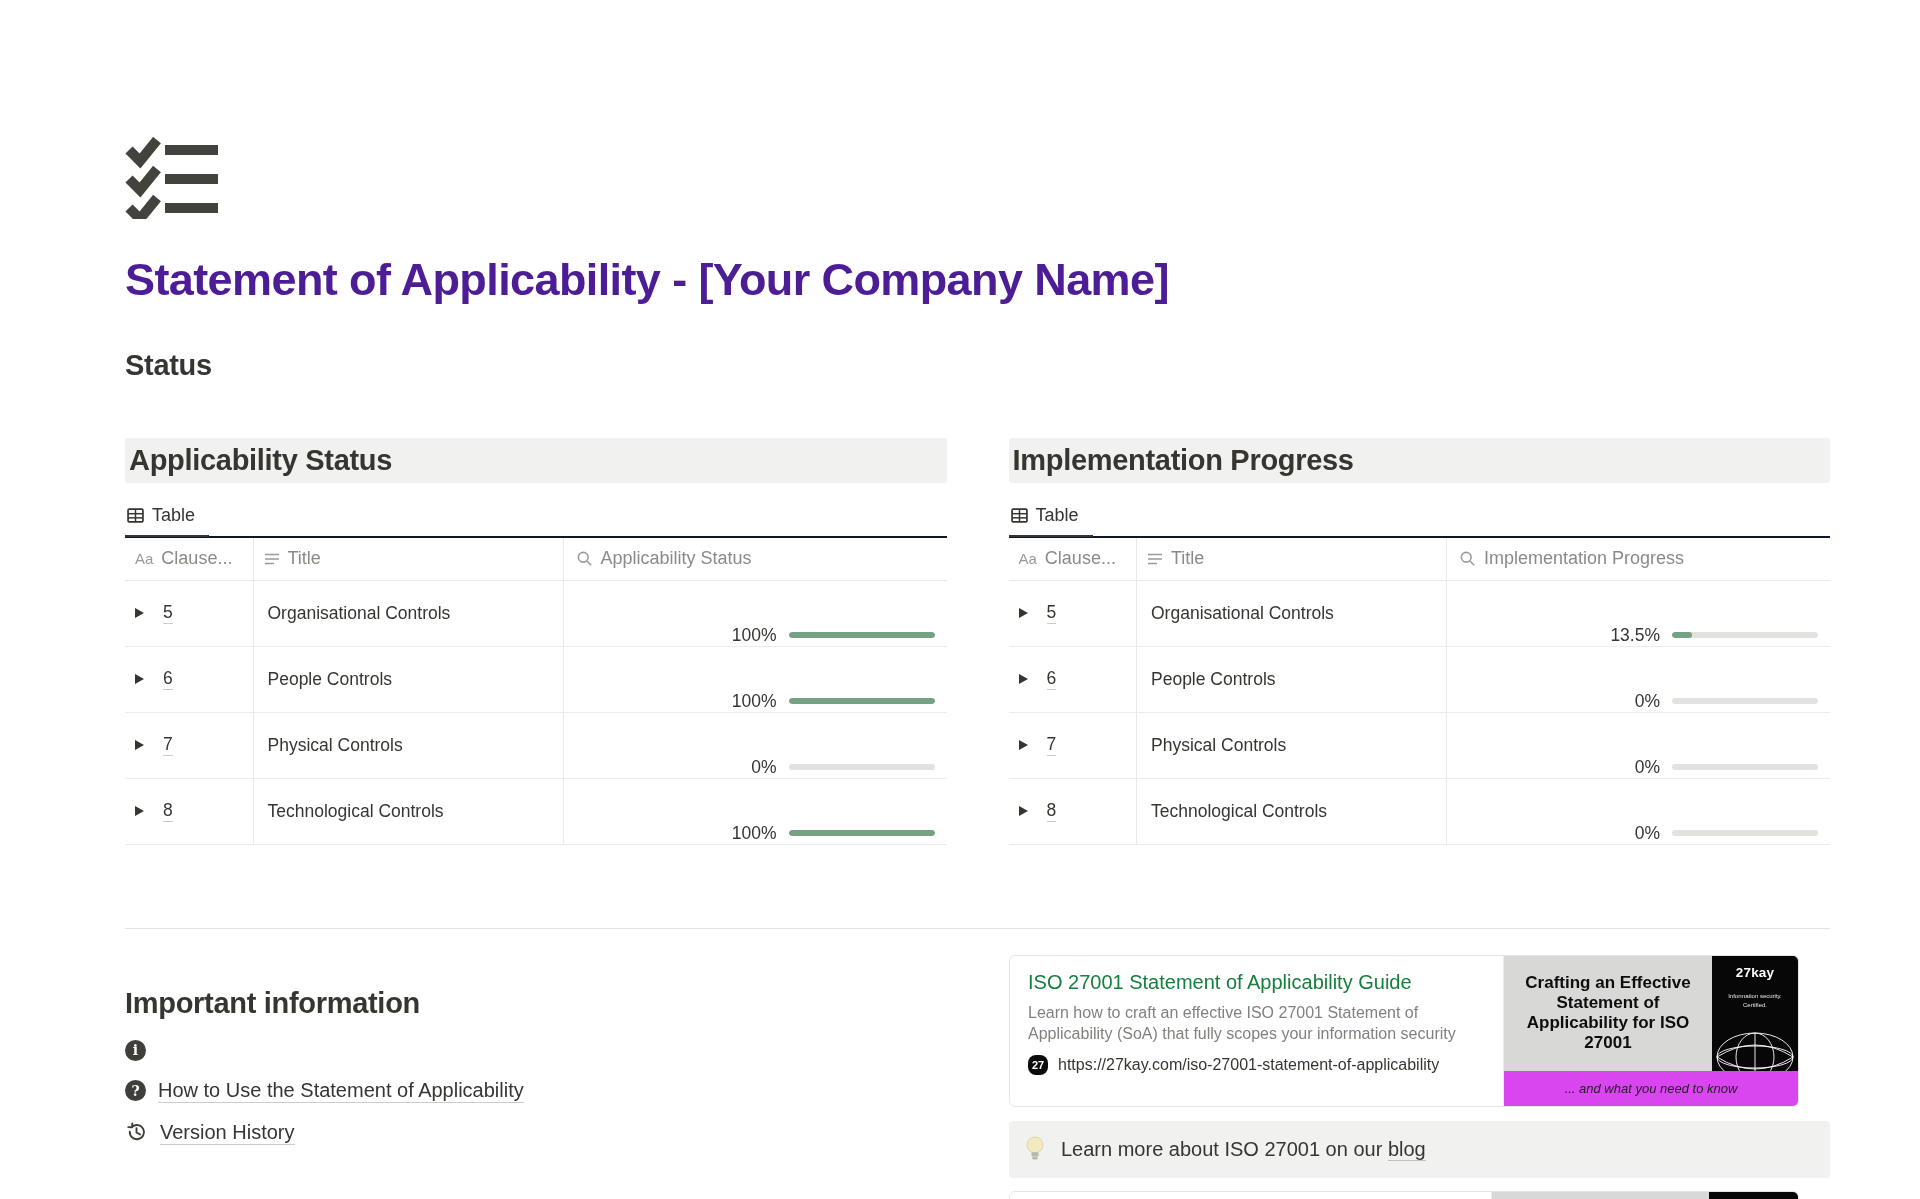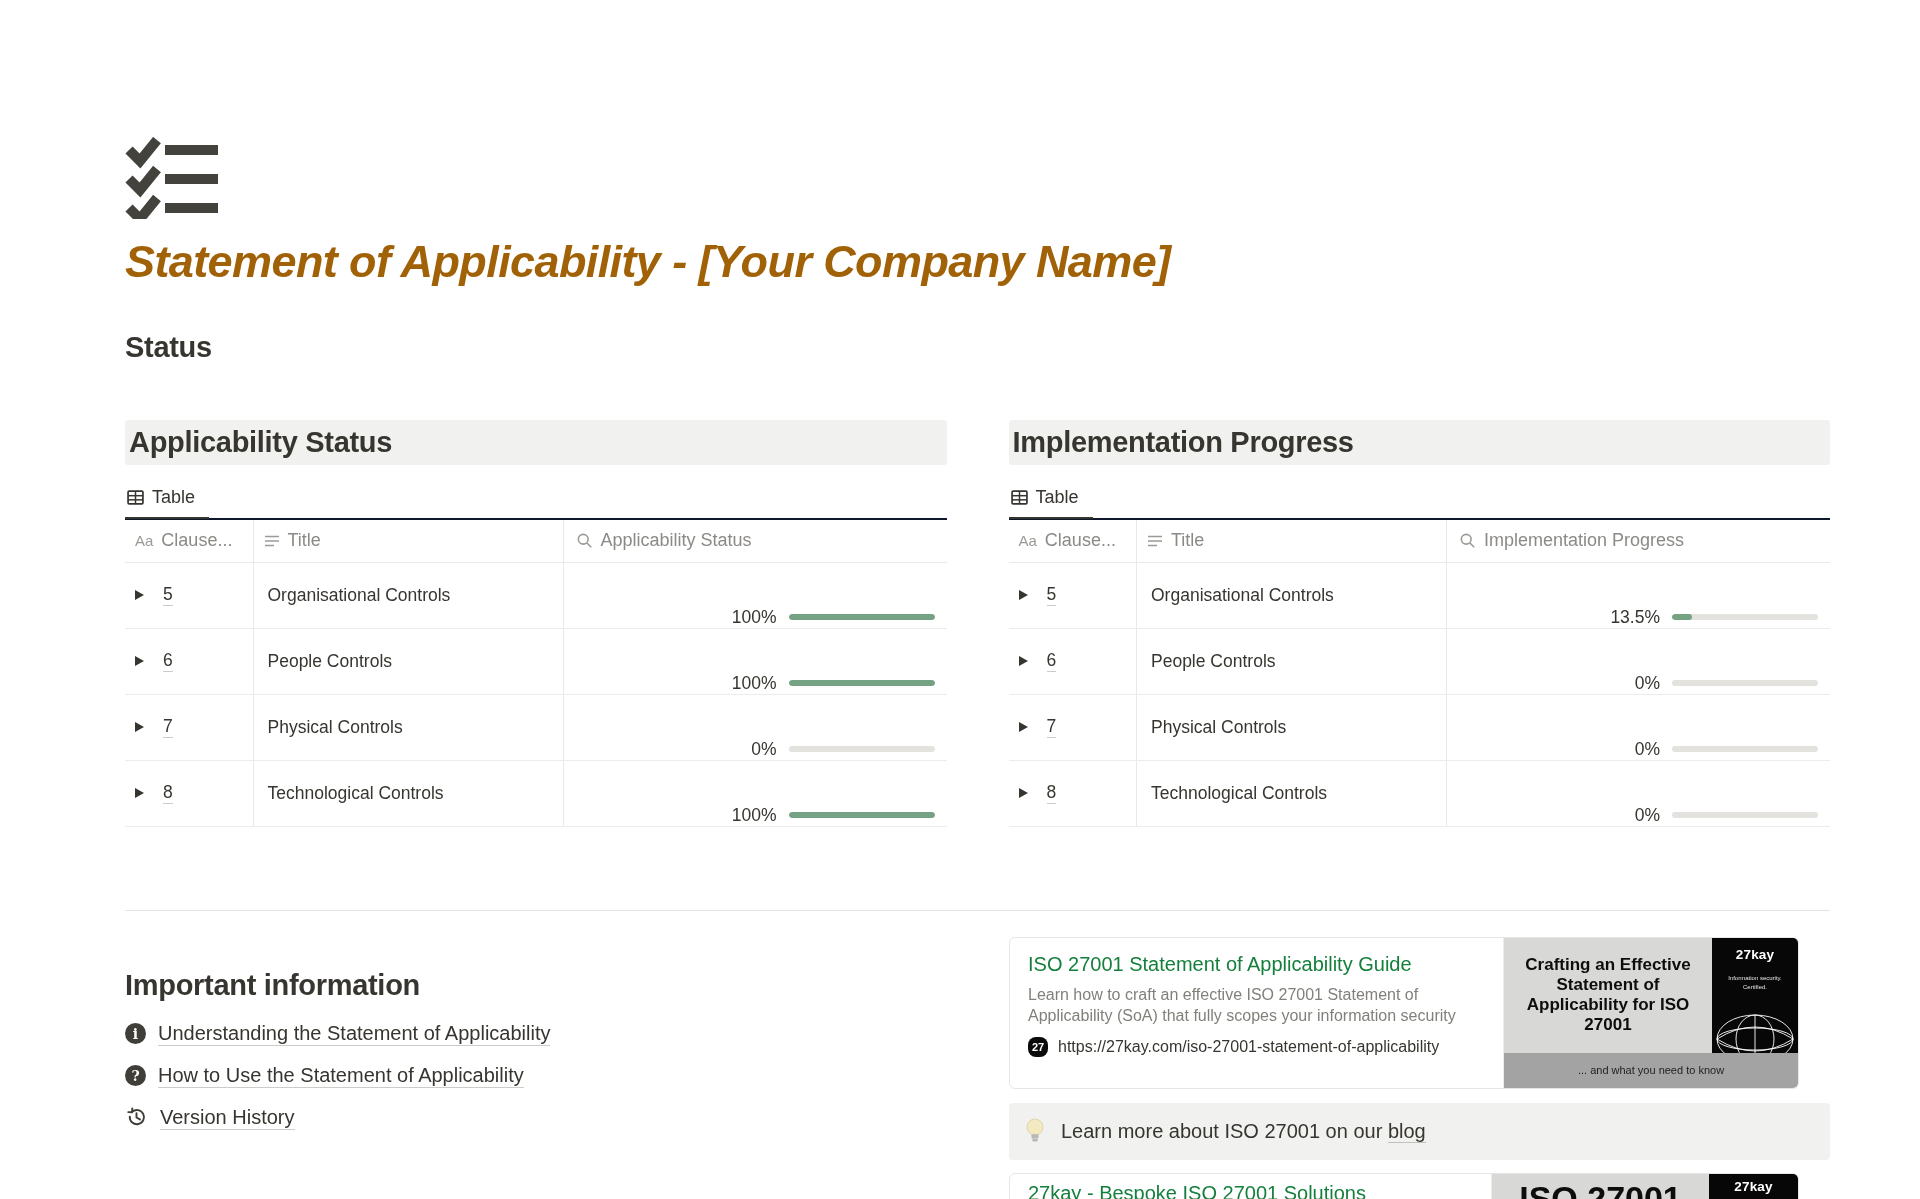--- a/index.html
+++ b/index.html
@@ -6,21 +6,21 @@
   html,body { background:#fff; }
   body {
     width:1920px; height:1199px; overflow:hidden;
     font-family:"Liberation Sans","DejaVu Sans",sans-serif;
     color:#37352f;
   }
   .page { position:relative; width:1920px; height:1199px; overflow:hidden; background:#ffffff; padding:0 90px 0 125px; }
 
   
   .page-icon { margin-top:137px; width:96px; height:82px; display:block; }
-  .page-title { margin-top:16px; font-size:45px; font-weight:700; letter-spacing:-0.6px; line-height:1.2; color:#a16207;font-style:italic; }
+  .page-title { margin-top:34px; font-size:45px; font-weight:700; letter-spacing:-0.6px; line-height:1.2; color:#4c1d95; }
 
   
   .callout-open {
     margin-top:45px; height:50px; background:#f1f1ef; border-radius:4px;
     display:flex; align-items:center; padding:0 12px; font-size:24px;
   }
   .callout-open .prefix { font-weight:700; margin-right:10px; }
   .mention { display:inline-flex; align-items:center; gap:8px; cursor:pointer; }
   .mention svg { display:block; }
   .u-link { color:#37352f; text-decoration:none; border-bottom:1.5px solid rgba(55,53,47,0.25); cursor:pointer; }
@@ -90,21 +90,21 @@
   .favicon { width:20px; height:20px; border-radius:8px; background:#0b0b0b; color:#fff; font-size:11px; font-weight:700; display:inline-flex; align-items:center; justify-content:center; flex:none; }
   .card-url { font-size:16px; color:#37352f; white-space:nowrap; overflow:hidden; }
 
   .thumb { width:295px; flex:none; display:flex; flex-direction:column; border-left:1px solid #eeedeb; }
   .thumb-main { height:115px; display:flex; }
   .thumb-gray { flex:1; background:#d8d8d7; display:flex; align-items:center; justify-content:center; text-align:center; padding:0 8px; font-weight:700; font-size:17px; line-height:1.18; color:#0d0d0d; }
   .thumb-black { width:86px; flex:none; background:#070707; color:#fff; position:relative; display:flex; flex-direction:column; align-items:center; padding-top:9px; overflow:hidden; }
   .thumb-brand { font-size:13.5px; font-weight:700; letter-spacing:0.2px; }
   .thumb-sub { margin-top:12px; font-size:6px; line-height:1.5; text-align:center; color:#e8e8e8; white-space:pre-line; }
   .thumb-globe { position:absolute; bottom:-12px; left:2px; }
-  .thumb-caption { flex:1; display:flex; align-items:center; justify-content:center; font-size:11px; color:#1f1f1f; background:#a3a3a3; }
+  .thumb-caption { flex:1; display:flex; align-items:center; justify-content:center; font-size:13px; color:#1f1f1f; background:#d946ef;font-style:italic; }
 
   .callout-blog {
     margin-top:14px; height:57px; background:#f1f1ef; border-radius:4px;
     display:flex; align-items:center; gap:16px; padding:0 16px; font-size:20px;
   }
   .bulb { flex:none; }
 
   .solutions-card { margin-top:13px; height:140px; }
   .solutions-card .card-text { padding-top:8px; }
   .thumb2 { width:307px; flex:none; display:flex; border-left:1px solid #eeedeb; }
@@ -385,21 +385,20 @@
 
   <div class="divider"></div>
 
   <div class="bottom-grid">
 
     <div>
       <h2 class="h-important">Important information</h2>
       <div class="info-links">
         <div class="info-link">
           <span class="circle-icon">i</span>
-          <span class="u-link">Understanding the Statement of Applicability</span>
         </div>
         <div class="info-link">
           <span class="circle-icon">?</span>
           <span class="u-link">How to Use the Statement of Applicability</span>
         </div>
         <div class="info-link">
           <svg width="23" height="23" viewBox="0 0 24 24">
             <path d="M5 11.2 a7.4 7.4 0 1 0 2.4-5.1" fill="none" stroke="#403e39" stroke-width="2" stroke-linecap="round"></path>
             <path d="M7.6 2.6 L7.4 6.6 L3.4 6.4" fill="none" stroke="#403e39" stroke-width="2" stroke-linecap="round" stroke-linejoin="round"></path>
             <path d="M12 7.5 V12 l3.6 2" fill="none" stroke="#403e39" stroke-width="2" stroke-linecap="round"></path>

